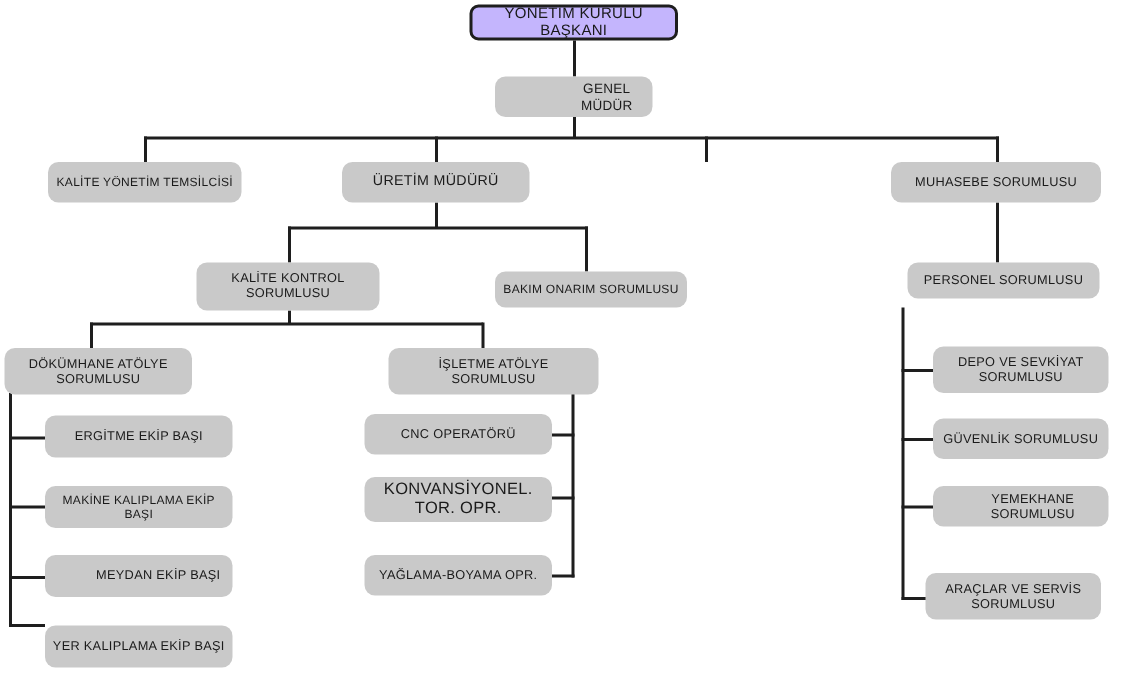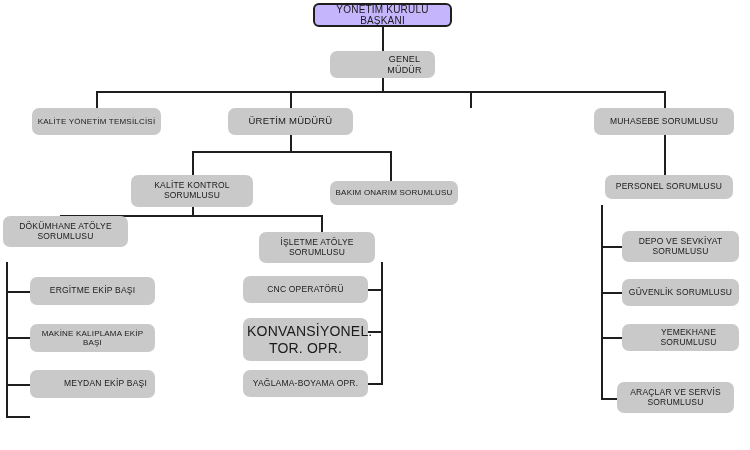--- a/index.html
+++ b/index.html
@@ -118,48 +118,51 @@
   </div>
 
   <div class="node" style="left:330px; top:181px; width:128px; height:24px; font-size:8px;">
     <span class="label">BAKIM ONARIM SORUMLUSU</span>
   </div>
 
   <div class="node" style="left:605px; top:175px; width:128px; height:24px; font-size:8.5px;">
     <span class="label">PERSONEL SORUMLUSU</span>
   </div>
 
-  <div class="node" style="left:3px; top:216px; width:125px; height:31px; font-size:8.5px;">
+  <div class="node" style="left:3px; top:232px; width:125px; height:31px; font-size:8.5px;">
     <span class="label">DÖKÜMHANE ATÖLYE
 SORUMLUSU</span>
   </div>
 
-  <div class="node" style="left:259px; top:232px; width:116px; height:31px; font-size:8.5px;">
+  <div class="node" style="left:259px; top:232px; width:140px; height:31px; font-size:8.5px;">
     <span class="label">İŞLETME ATÖLYE
 SORUMLUSU</span>
   </div>
 
   <div class="node" style="left:30px; top:277px; width:125px; height:28px; font-size:8.5px;">
     <span class="label">ERGİTME EKİP BAŞI</span>
   </div>
 
   <div class="node" style="left:30px; top:324px; width:125px; height:28px; font-size:8px;">
     <span class="label">MAKİNE KALIPLAMA EKİP BAŞI</span>
   </div>
 
   <div class="node" style="left:30px; top:370px; width:125px; height:28px; font-size:8.5px;padding-left:30px;">
     <span class="label">MEYDAN EKİP BAŞI</span>
   </div>
 
+  <div class="node" style="left:30px; top:417px; width:125px; height:28px; font-size:8.5px;">
+    <span class="label">YER KALIPLAMA EKİP BAŞI</span>
+  </div>
 
   <div class="node" style="left:243px; top:276px; width:125px; height:27px; font-size:8.5px;">
     <span class="label">CNC OPERATÖRÜ</span>
   </div>
 
-  <div class="node" style="left:243px; top:318px; width:125px; height:43px; font-size:14px;text-align:center;">
+  <div class="node" style="left:243px; top:318px; width:125px; height:30px; font-size:11px;text-align:center;">
     <span class="label">KONVANSİYONEL. TOR. OPR.</span>
   </div>
 
   <div class="node" style="left:243px; top:370px; width:125px; height:27px; font-size:8.5px;">
     <span class="label">YAĞLAMA-BOYAMA OPR.</span>
   </div>
 
   <div class="node" style="left:622px; top:231px; width:117px; height:31px; font-size:8.5px;">
     <span class="label">DEPO VE SEVKİYAT
 SORUMLUSU</span>

